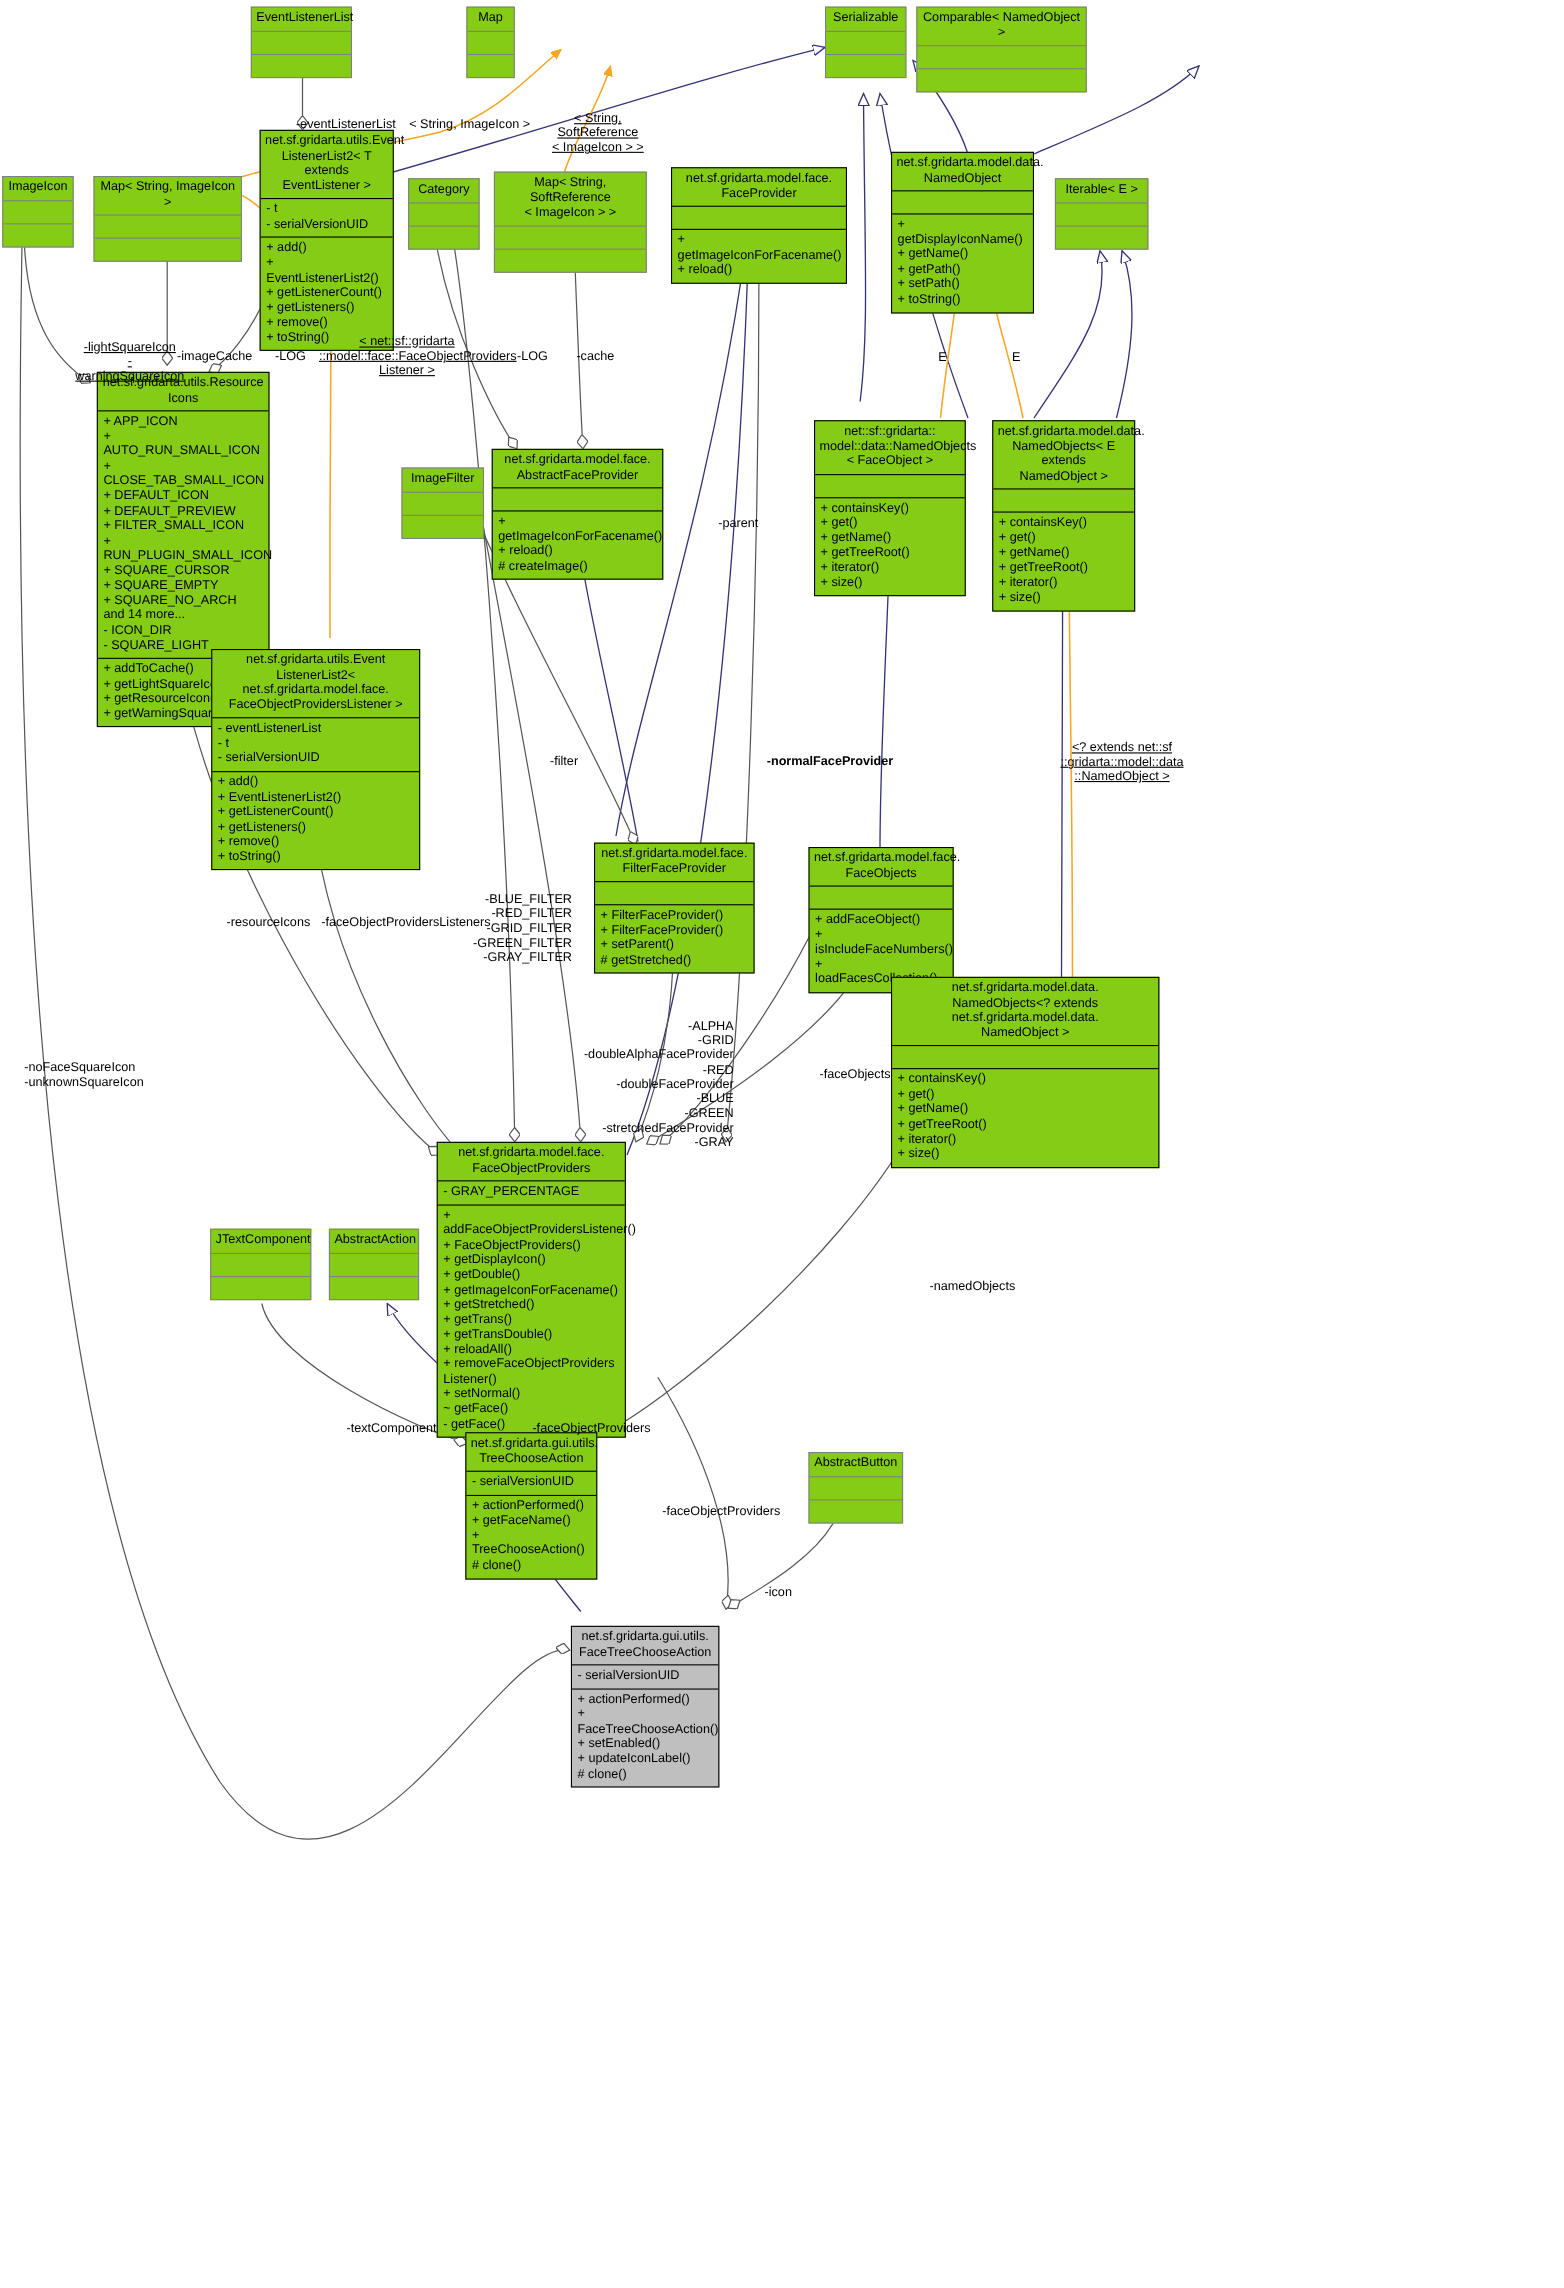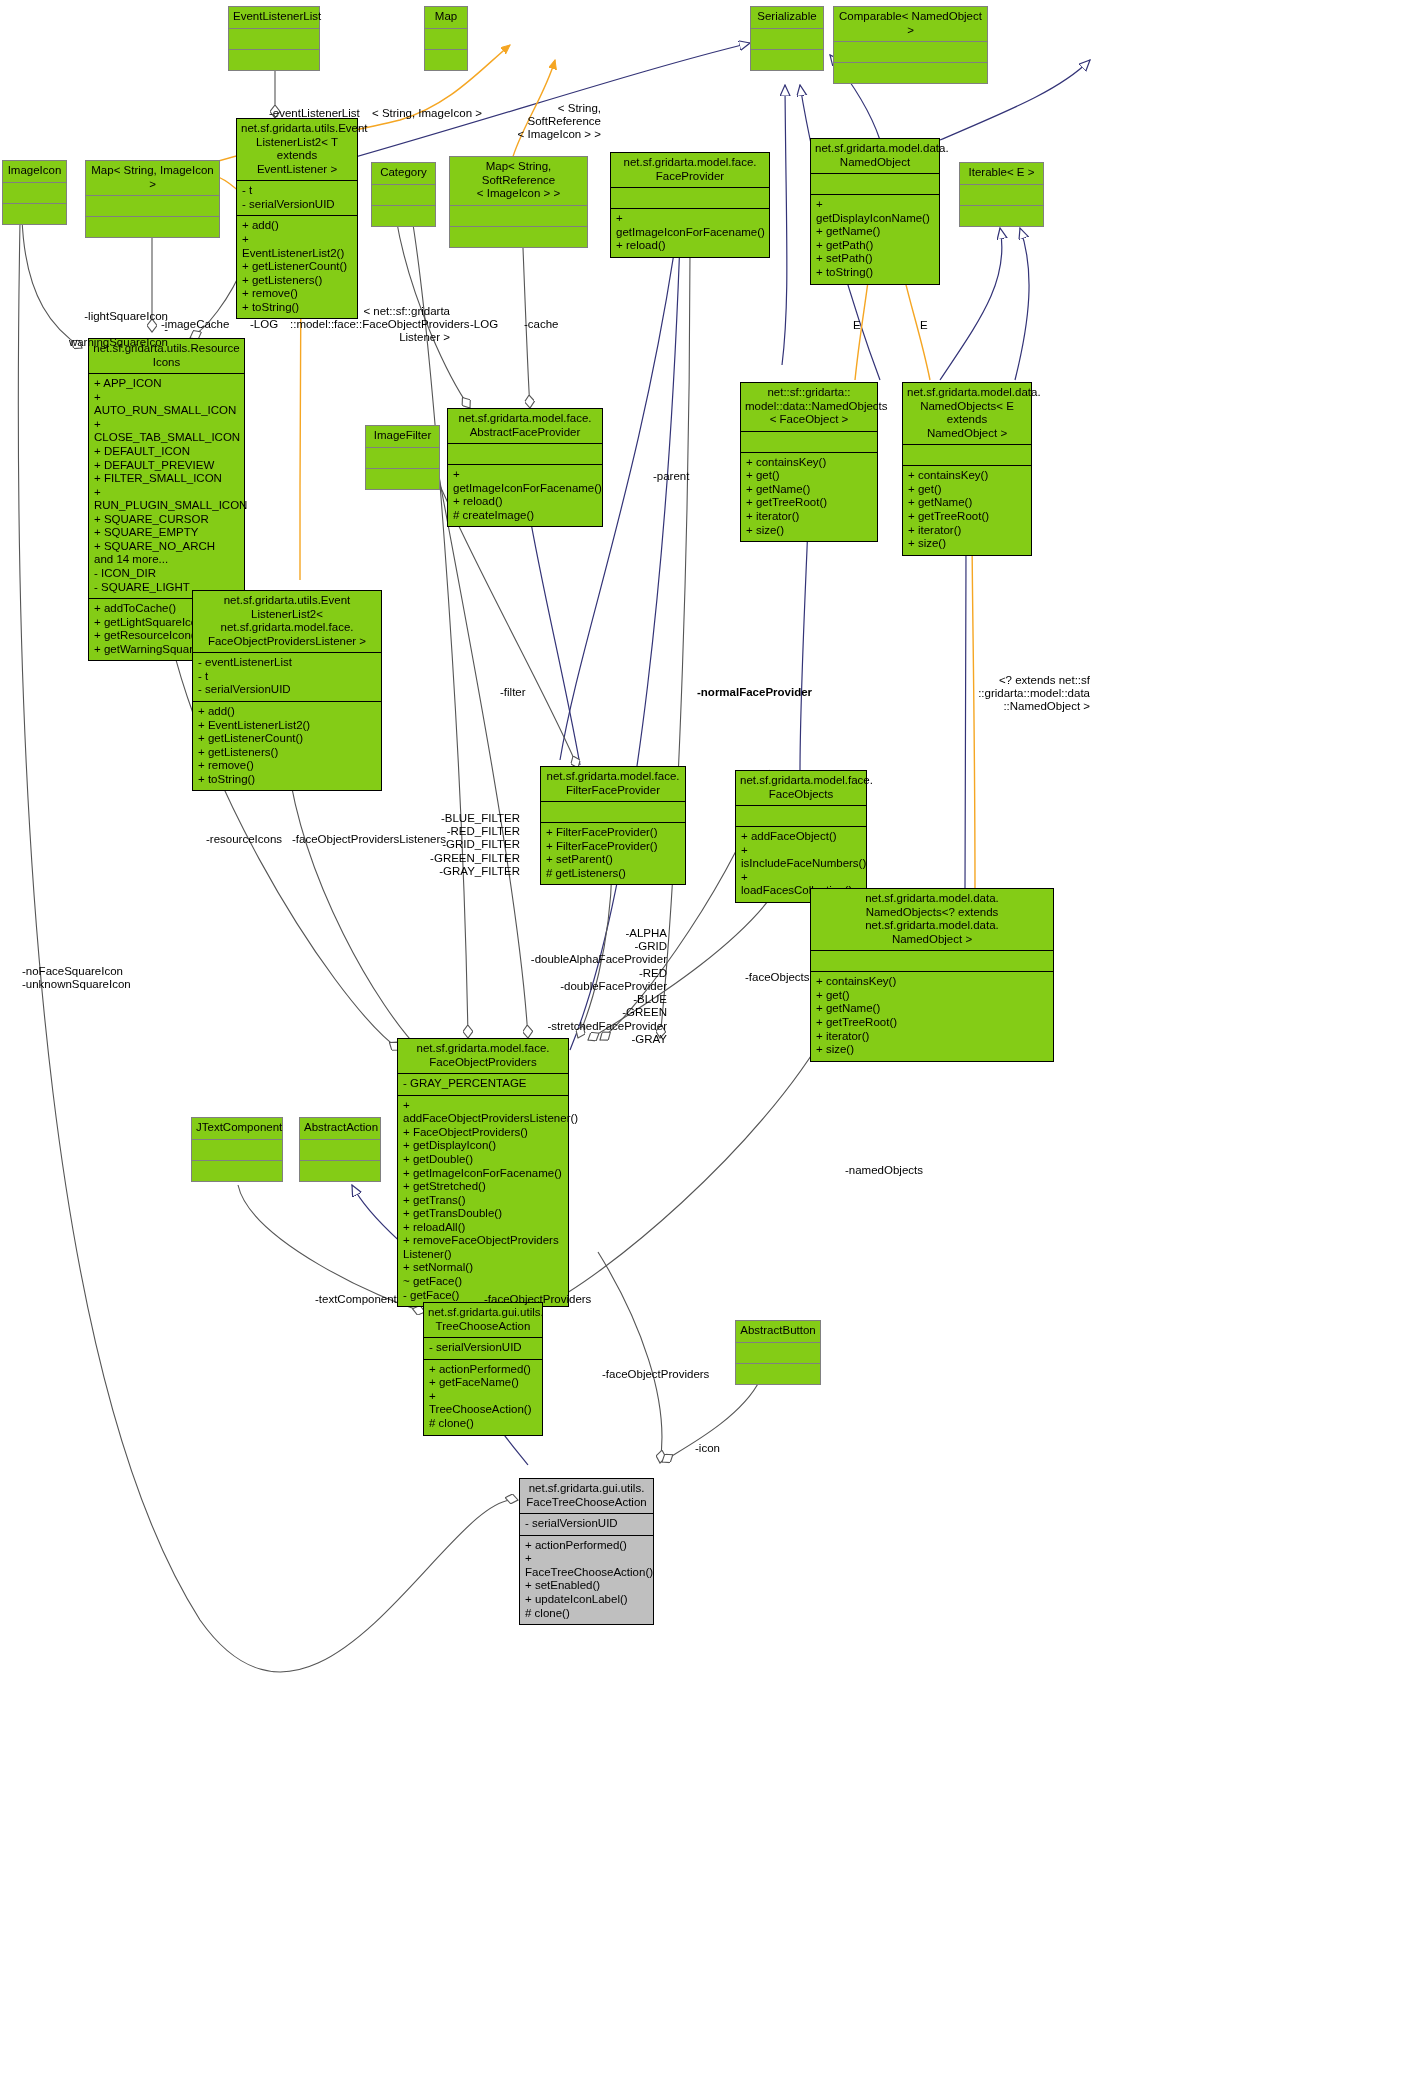--- a/index.html
+++ b/index.html
@@ -61,21 +61,21 @@
     padding: 0;
   }
   .label {
     position: absolute;
     font-size: 11.5px;
     color: #000000;
     line-height: 1.15;
     white-space: pre-line;
     margin-top: 24px;
   }
-  .label.c { text-align: right; }
+  .label.c { text-align: center; text-decoration: underline; }
   .label.r { text-align: right; }
 </style>
 </head>
 <body>
 
 <div id="canvas">
 
   <svg class="edges" viewBox="0 0 1422 2080">
     <defs>
       <marker id="inh" markerWidth="12" markerHeight="12" refX="11" refY="5" orient="auto" markerUnits="userSpaceOnUse">
@@ -382,21 +382,21 @@
 
   <div class="node solid" style="left:540px; top:766px; width:146px;">
     <div class="title">net.sf.gridarta.model.face.
 FilterFaceProvider</div>
     <div class="sep"></div>
     <div class="compart empty"></div>
     <div class="sep"></div>
     <div class="compart">+ FilterFaceProvider()
 + FilterFaceProvider()
 + setParent()
-# getListeners()</div>
+# getStretched()</div>
   </div>
 
   <div class="node solid" style="left:735px; top:770px; width:132px;">
     <div class="title">net.sf.gridarta.model.face.
 FaceObjects</div>
     <div class="sep"></div>
     <div class="compart empty"></div>
     <div class="sep"></div>
     <div class="compart">+ addFaceObject()
 + isIncludeFaceNumbers()

